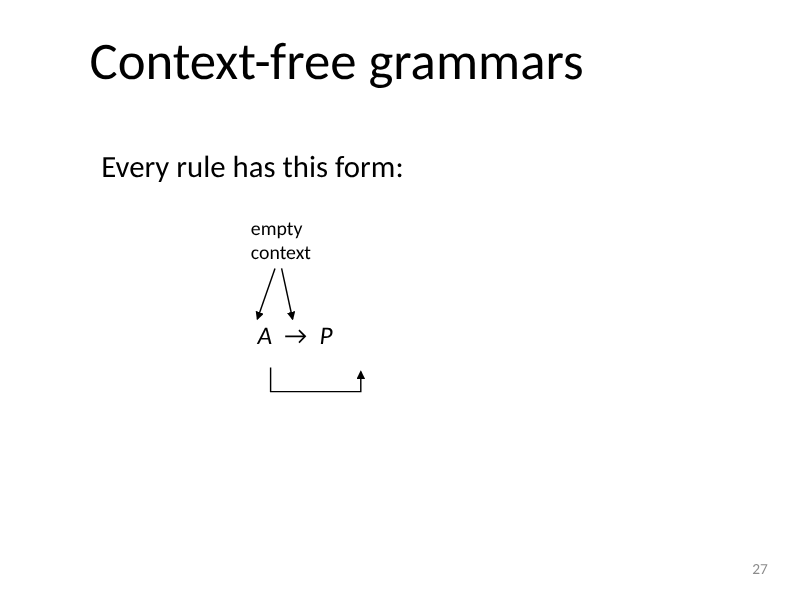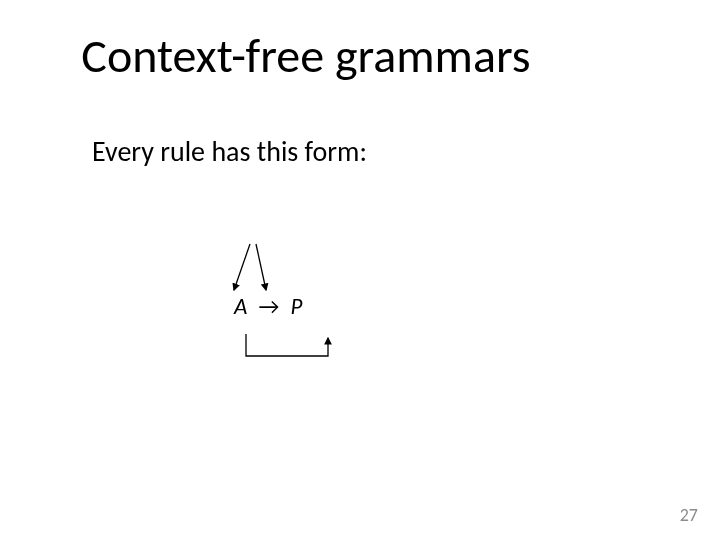--- a/index.html
+++ b/index.html
@@ -59,37 +59,41 @@
     position: absolute;
     top: 176px;
     left: 0;
     font-size: 18px;
     font-style: italic;
   }
   .page-num {
     position: absolute;
     bottom: 14px;
     right: 22px;
-    font-size: 18px;
+    font-size: 14px;
     color: #8c8c8c;
   }
   svg {
     position: absolute;
     overflow: visible;
   }
 </style>
 </head>
 <body>
 
 <div class="title">Context-free grammars</div>
 
 <div class="body-text">Every rule has this form:</div>
 
 <div class="diagram">
 
+  <div class="empty-context">
+    <span>empty</span><br>
+    <span>context</span>
+  </div>
 
   <svg style="top:44px; left:0;" width="60" height="54">
     <defs>
       <marker id="ah1" markerWidth="6" markerHeight="6" refX="5" refY="3" orient="auto">
         <path d="M0,0 L6,3 L0,6 Z" fill="#000"></path>
       </marker>
     </defs>
     <line x1="22" y1="2" x2="6" y2="48" stroke="#000" stroke-width="1.3" marker-end="url(#ah1)"></line>
     <line x1="28" y1="2" x2="38" y2="48" stroke="#000" stroke-width="1.3" marker-end="url(#ah1)"></line>
   </svg>

